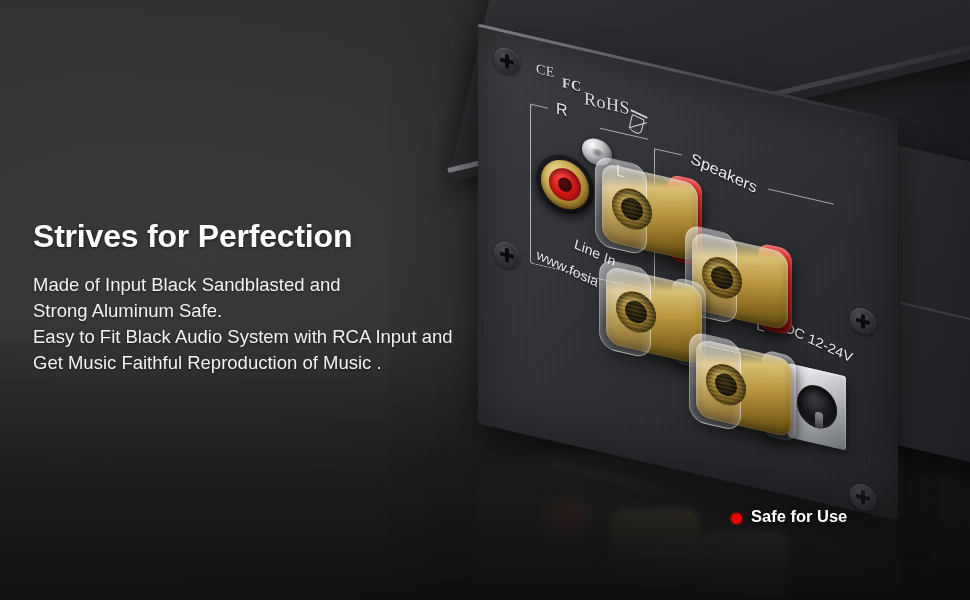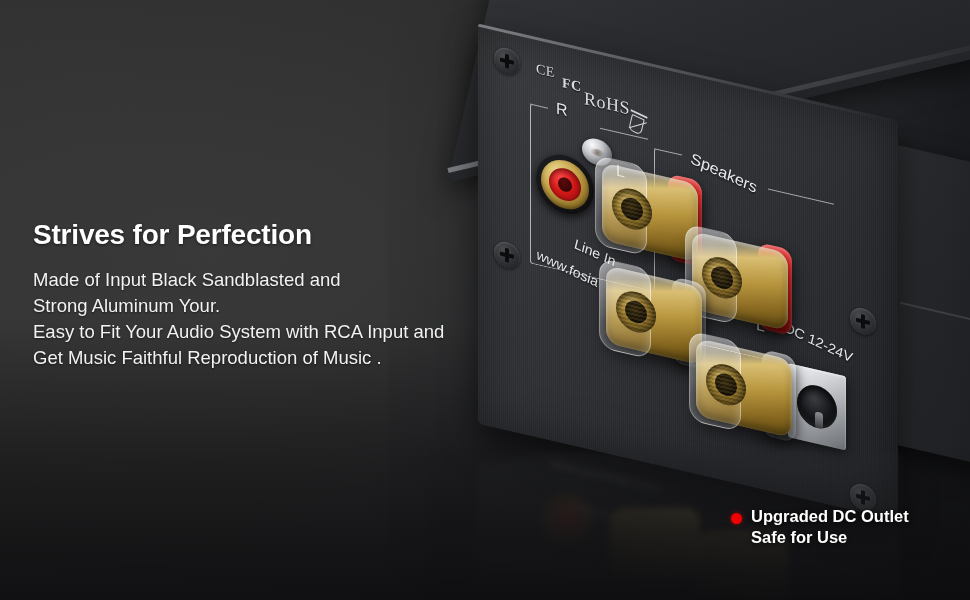--- a/index.html
+++ b/index.html
@@ -36,21 +36,21 @@
   }
   .bg-topglow {
     position:absolute; left:46%; top:-10%; width:64%; height:52%;
     background:radial-gradient(60% 70% at 40% 60%, rgba(96,98,104,.30) 0%, rgba(80,82,88,0) 70%);
     transform:rotate(-13deg);
   }
 
   
   .copy { position:absolute; left:33px; top:219px; width:470px; }
   .headline {
-    font-size:28px; font-weight:bold; color:#ffffff;
+    font-size:32px; font-weight:bold; color:#ffffff;
     letter-spacing:-.2px; line-height:1.12;
     text-shadow:0 1px 3px rgba(0,0,0,.55);
   }
   .body-copy {
     margin-top:17px;
     font-size:18.5px; color:#f2f2f2; line-height:26px;
     text-shadow:0 1px 2px rgba(0,0,0,.5);
   }
   .body-copy .l { display:block; white-space:nowrap; }
 
@@ -317,22 +317,22 @@
   <div class="bg-base"></div>
   <div class="bg-vignette"></div>
   <div class="bg-right-dark"></div>
   <div class="bg-topglow"></div>
   <div class="bg-floor"></div>
 
   <div class="copy">
     <div class="headline">Strives for Perfection</div>
     <div class="body-copy">
       <span class="l">Made of Input Black Sandblasted and</span>
-      <span class="l">Strong Aluminum Your.</span>
-      <span class="l">Easy to Fit Your Audio System with RCA Input and</span>
+      <span class="l">Strong Aluminum Safe.</span>
+      <span class="l">Easy to Fit Black Audio System with RCA Input and</span>
       <span class="l">Get Music Faithful Reproduction of Music .</span>
     </div>
   </div>
 
   <div class="stage">
 
     <div class="chassis-top"></div>
     <div class="chassis-top-edge"></div>
     <div class="chassis-side"></div>
     <div class="chassis-side-seam"></div>
@@ -427,18 +427,17 @@
     <div class="refl-post" style="left:268px; top:78px;"></div>
     <div class="refl-text" style="left:120px; top:18px;">www.fosiaudio.com</div>
     <div class="refl-text" style="left:140px; top:52px;">Line In</div>
     <div class="refl-text" style="left:320px; top:84px;">Outlet</div>
     <div class="refl-fade"></div>
   </div>
 
   <div class="callout">
     <div class="dot"></div>
     <div class="ctext">
-      <span>Upgraded DC Outlet</span>
       <span>Safe for Use</span>
     </div>
   </div>
 
 </div>
 
 </body></html>

